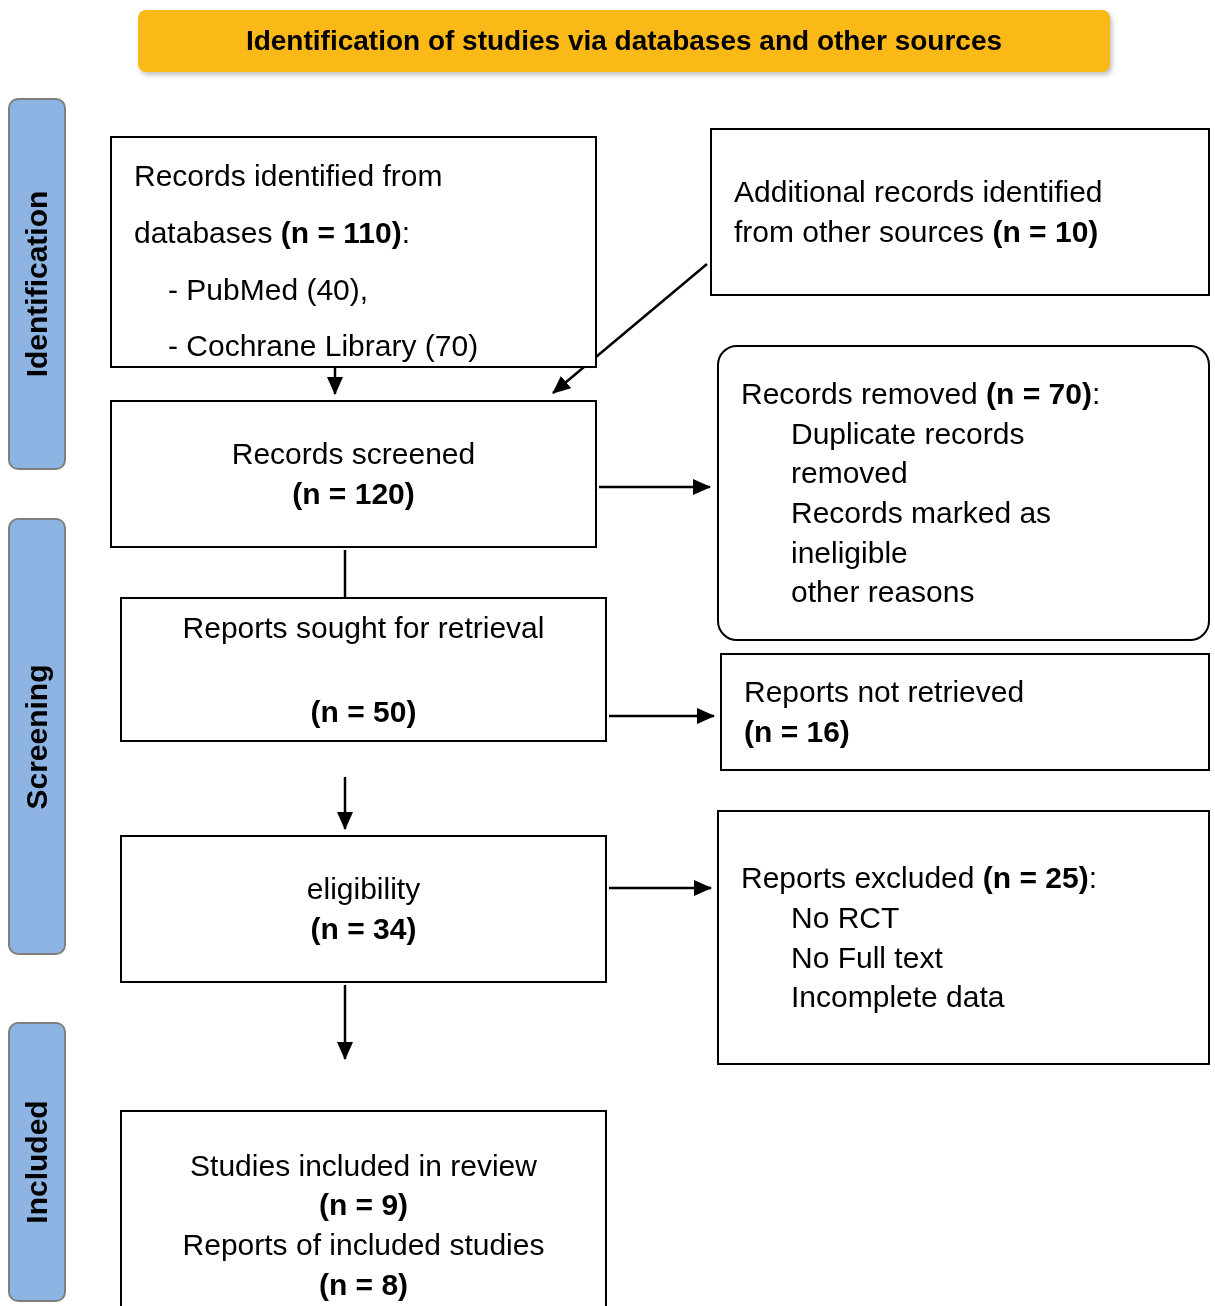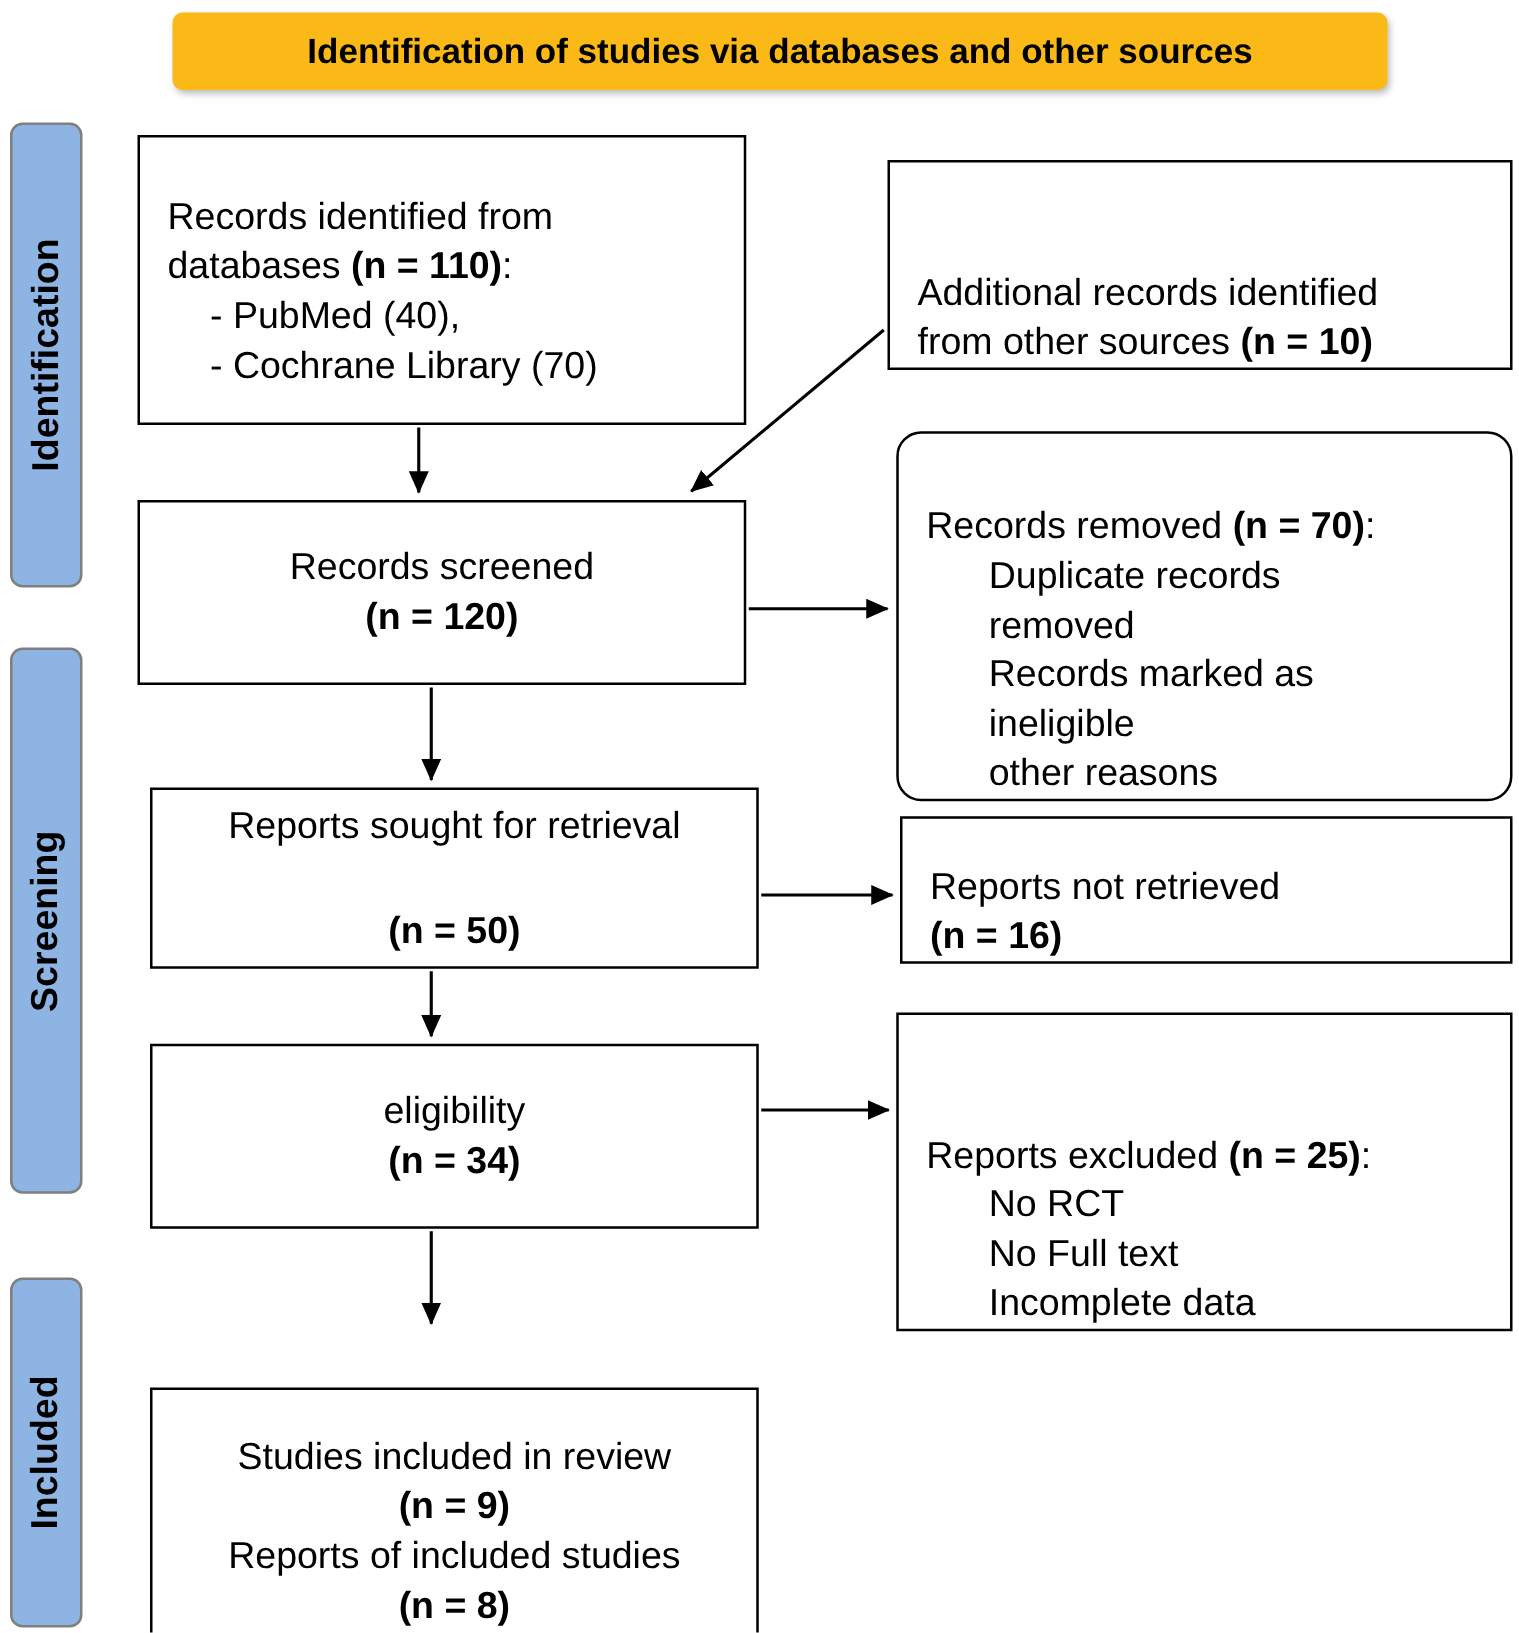--- a/index.html
+++ b/index.html
@@ -43,30 +43,30 @@
   
   .box {
     position: absolute;
     background: #ffffff;
     border: 2px solid #000000;
     font-size: 30px; line-height: 1.32;
     display: flex; flex-direction: column;
   }
   .box b { font-weight: bold; }
   .box.center { align-items: center; justify-content: center; text-align: right; }
-  .box.left   { justify-content: flex-end; text-align: left; padding-left: 22px; padding-right: 10px; }
-  .box.top    { justify-content: center; padding-top: 18px; }
+  .box.left   { justify-content: center; text-align: left; padding-left: 22px; padding-right: 10px; }
+  .box.top    { justify-content: space-between; padding-top: 18px; margin-top: 28px; }
   .indent-sm { padding-left: 34px; }
   .indent-lg { padding-left: 50px; }
 
   .box-records-identified   { left: 110px; top: 108px;  width: 487px; height: 232px; }
   .box-other-sources        { left: 710px; top: 128px;  width: 500px; height: 168px; }
   .box-records-screened     { left: 110px; top: 400px;  width: 487px; height: 148px; }
   .box-records-removed      { left: 717px; top: 345px;  width: 493px; height: 296px; border-radius: 20px; }
-  .box-reports-sought       { left: 120px; top: 630px;  width: 487px; height: 145px; gap: 44px; }
+  .box-reports-sought       { left: 120px; top: 597px;  width: 487px; height: 145px; gap: 44px; }
   .box-reports-not-retrieved{ left: 720px; top: 653px;  width: 490px; height: 118px; }
   .box-reports-assessed     { left: 120px; top: 835px;  width: 487px; height: 148px; }
   .box-reports-excluded     { left: 717px; top: 810px;  width: 493px; height: 255px; }
   .box-studies-included     { left: 120px; top: 1110px; width: 487px; height: 230px; }
 
   
   svg.arrows { position: absolute; left: 0; top: 0; width: 1215px; height: 1306px; pointer-events: none; }
   svg.arrows line { stroke: #000; stroke-width: 2.5; }
 </style>
 </head>

